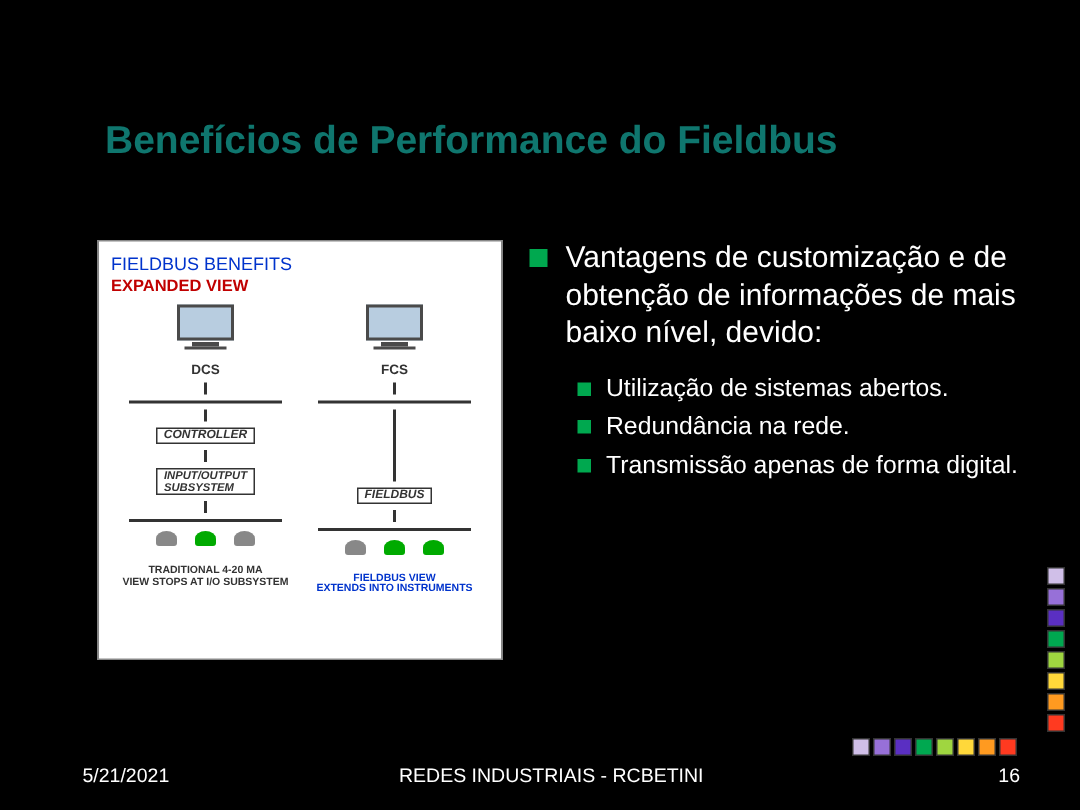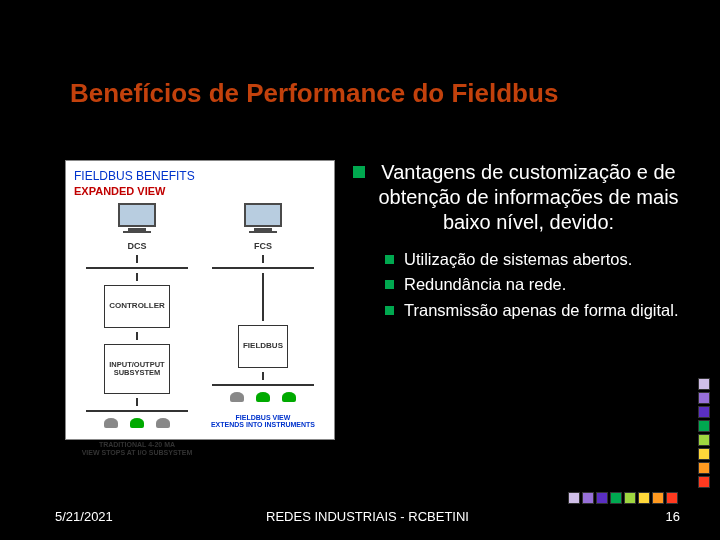--- a/index.html
+++ b/index.html
@@ -15,21 +15,21 @@
   .slide {
     position: relative;
     width: 100%;
     height: 100%;
   }
   .title {
     position: absolute;
     top: 78px;
     left: 70px;
     right: 40px;
-    color: #c2410c;
+    color: #0f766e;
     font-size: 26px;
     font-weight: bold;
   }
   .content {
     position: absolute;
     top: 160px;
     left: 65px;
     right: 40px;
     display: flex;
     gap: 18px;
@@ -98,24 +98,24 @@
   }
   .vline {
     width: 2px;
     height: 8px;
     background: #333;
   }
   .box {
     border: 1px solid #333;
     background: #fff;
     font-size: 8px;
-    padding: 16px 4px;
-    text-align: center;
+    padding: 0 4px;
     line-height: 1.1;
     white-space: nowrap;
+    font-style: italic;
   }
   .box.small { font-size: 7.5px; }
   .hbar {
     width: 90%;
     height: 2px;
     background: #333;
   }
   .valves {
     display: flex;
     gap: 10px;
@@ -146,21 +146,20 @@
     text-align: center;
     margin-top: 2px;
     line-height: 1.1;
     color: #0033cc;
     font-weight: bold;
   }
 
   .textcol {
     flex: 1;
     color: #fff;
-    text-align: center;
   }
   .main-item {
     display: flex;
     gap: 12px;
     font-size: 20px;
     line-height: 1.25;
     margin-bottom: 14px;
   }
   .bullet-sq {
     flex: none;

